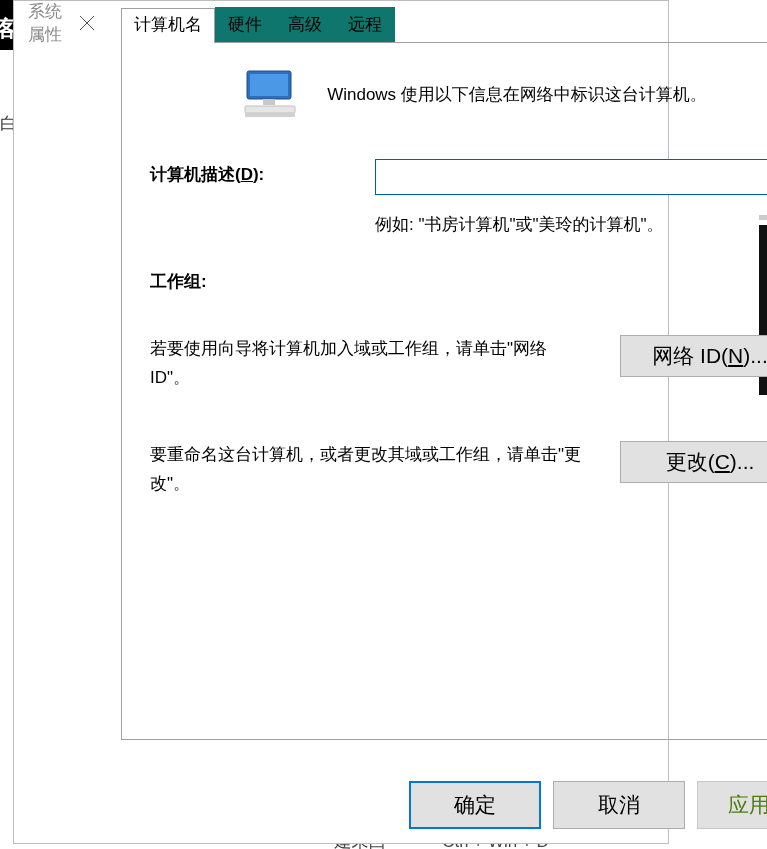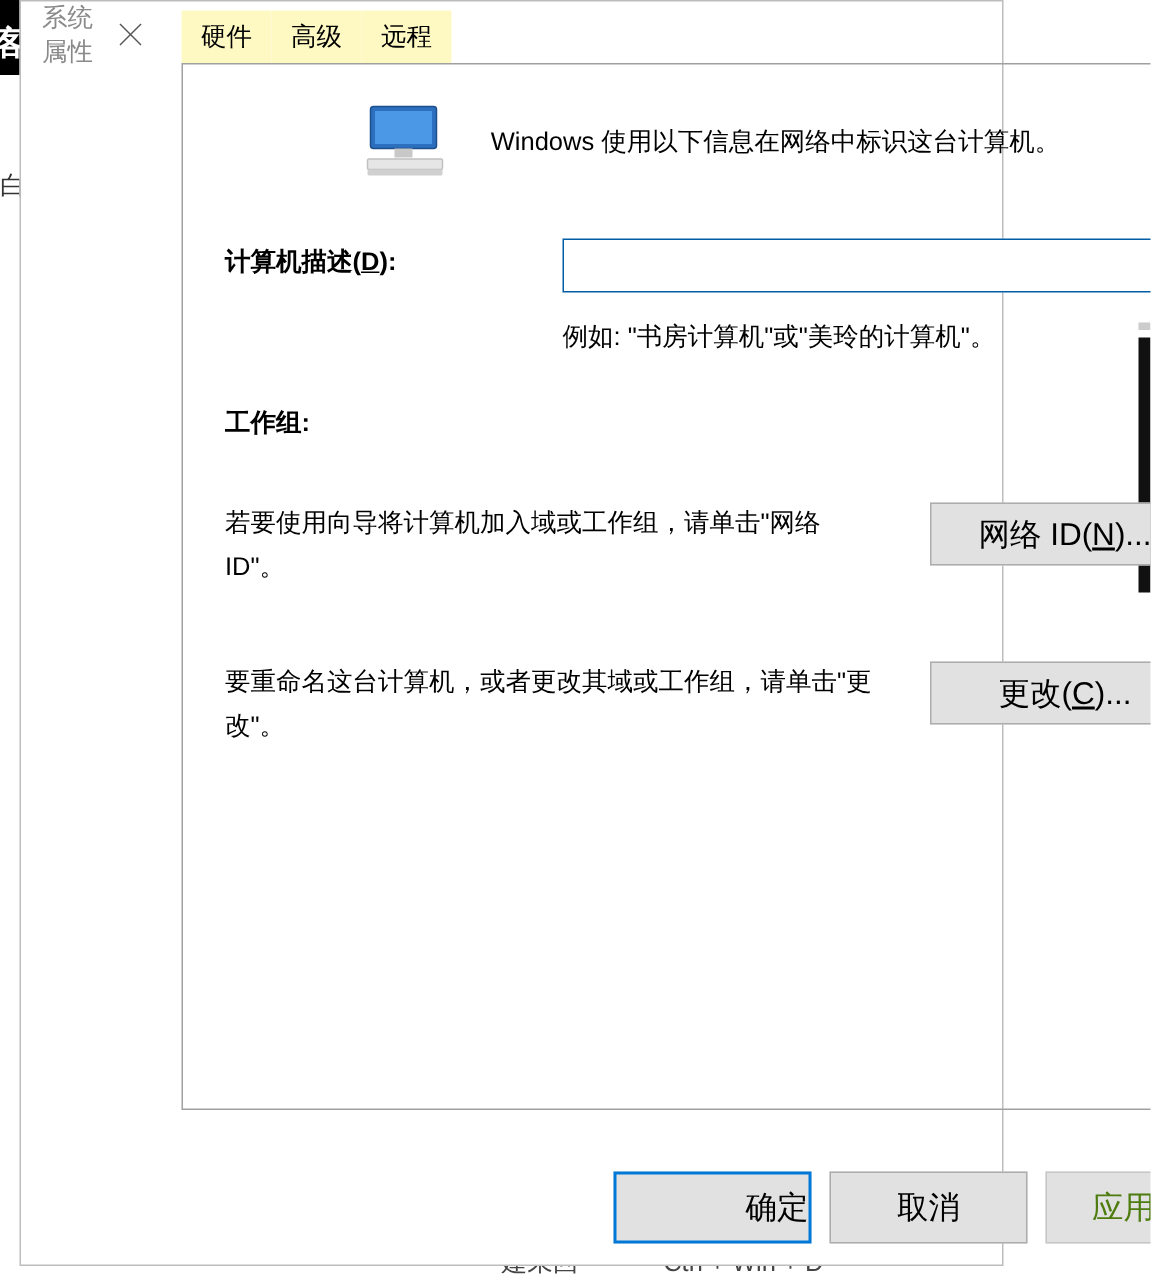--- a/index.html
+++ b/index.html
@@ -101,21 +101,21 @@
       display: flex;
       font-size: 17px;
       position: relative;
       z-index: 2;
     }
     .tab {
       padding: 5px 12px 6px;
       cursor: pointer;
       border: 1px solid transparent;
       border-bottom: none;
-      background: #fef9c3;
+      background: #0f766e;
       position: relative;
     }
     .tab.selected {
       border-color: #a0a0a0;
       background: #fff;
       top: 1px;
       padding-top: 4px;
       padding-bottom: 7px;
       z-index: 3;
     }
@@ -202,21 +202,20 @@
     button.win-btn:disabled {
       color: #4d7c0f;
       background: #e1e1e1;
       border-color: #c7c7c7;
       cursor: default;
     }
     button.win-btn.primary {
       border: 2px solid #0078d7;
       padding: 5px 0;
       background: #e1e1e1;
-      text-align: right;
     }
 
     .footer {
       position: absolute;
       left: 16px;
       right: 16px;
       bottom: 14px;
       display: flex;
       justify-content: flex-end;
       gap: 12px;
@@ -254,20 +253,21 @@
       <svg width="16" height="16" viewBox="0 0 16 16">
         <line x1="1" y1="1" x2="15" y2="15"></line>
         <line x1="15" y1="1" x2="1" y2="15"></line>
       </svg>
     </div>
   </div>
 
   <div class="inner">
 
     <div class="tabs">
+      <div class="tab selected">计算机名</div>
       <div class="tab">硬件</div>
       <div class="tab">高级</div>
       <div class="tab">远程</div>
     </div>
 
     <div class="page-frame">
 
       <div class="intro-row">
         <div class="pc-icon">
           <svg viewBox="0 0 54 50">

